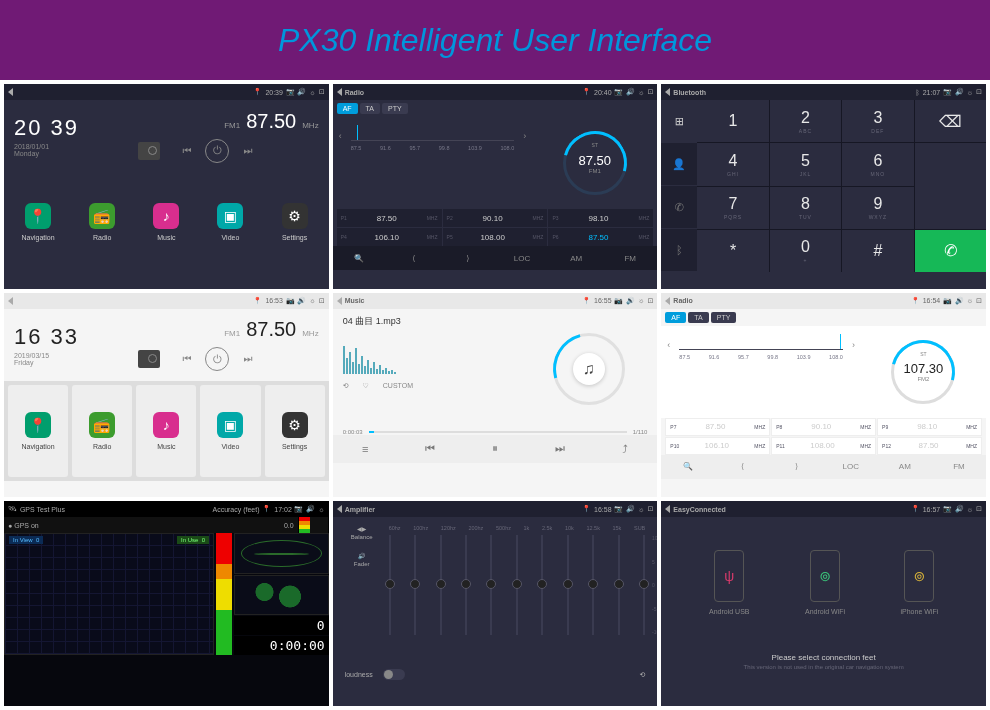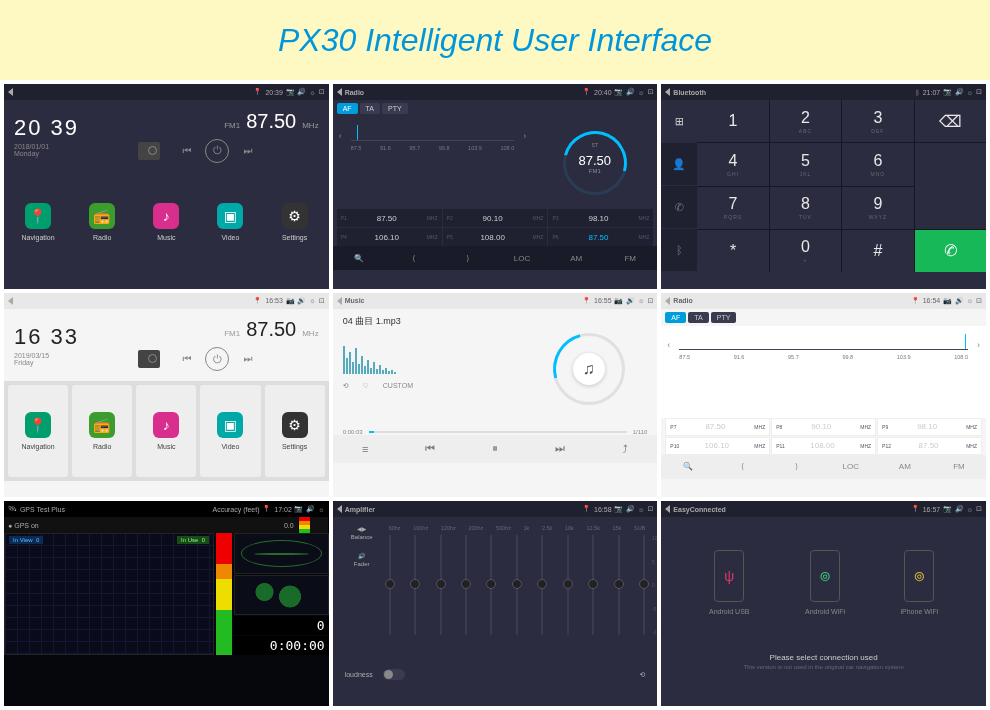--- a/index.html
+++ b/index.html
@@ -1,17 +1,17 @@
 <!DOCTYPE html>
 <html><head>
 <meta charset="utf-8">
 <style>
 * { margin:0; padding:0; box-sizing:border-box; font-family:Arial,Helvetica,sans-serif; }
 body { background:#fff; width:990px; height:710px; overflow:hidden; }
-.header { height:80px; display:flex; align-items:center; justify-content:center; background:#fef9c3; }
+.header { height:80px; display:flex; align-items:center; justify-content:center; background:#701a75; }
 .header-title { color:#0096dc; font-size:32px; font-weight:500; font-style:italic; }
 .grid { display:grid; grid-template-columns:repeat(3,1fr); grid-template-rows:repeat(3,1fr); gap:4px; padding:4px; height:630px; }
 .tile { background:#2b2c3f; position:relative; overflow:hidden; font-size:8px; color:#ccc; }
 .statusbar { height:16px; display:flex; align-items:center; justify-content:space-between; padding:0 4px; background:#1f2030; color:#aaa; font-size:7px; }
 .status-r { display:flex; gap:3px; align-items:center; }
 .status-title { display:flex; align-items:center; gap:3px; }
 .triangle-back { width:0; height:0; border-top:4px solid transparent; border-bottom:4px solid transparent; border-right:5px solid #aaa; }
 
 .home-top { height:72px; display:flex; }
 .home-clock { flex:1.1; padding:8px 10px; display:flex; flex-direction:column; justify-content:center; }
@@ -528,20 +528,27 @@
         <div class="ruler-ticks">
           <span>87.5</span>
               <span>91.6</span>
               <span>95.7</span>
               <span>99.8</span>
               <span>103.9</span>
               <span>108.0</span>
         </div>
       </div>
     </div>
+    <div class="gauge-col">
+      <div class="gauge">
+        <span class="gauge-st">ST</span>
+        <span class="gauge-freq">107.30</span>
+        <span class="gauge-band">FM2</span>
+      </div>
+    </div>
   </div>
   <div class="presets">
     <div class="preset">
           <span class="pn">P7</span>
           <span class="pf">87.50</span>
           <span class="pu">MHZ</span>
         </div>
     <div class="preset">
           <span class="pn">P8</span>
           <span class="pf">90.10</span>
@@ -770,18 +777,18 @@
       <div class="ec-lbl">Android WiFi</div>
     </div>
     <div class="ec-opt">
       <div class="ec-phone">
             <span class="sym iwifi-c">⊚</span>
           </div>
       <div class="ec-lbl">iPhone WiFi</div>
     </div>
   </div>
   <div class="ec-foot">
-    <div class="l1">Please select connection used</div>
+    <div class="l1">Please select connection feet</div>
     <div class="l2">This version is not used in the original car navigation system</div>
   </div>
 </div>
 
 </div>
 
 </body></html>

